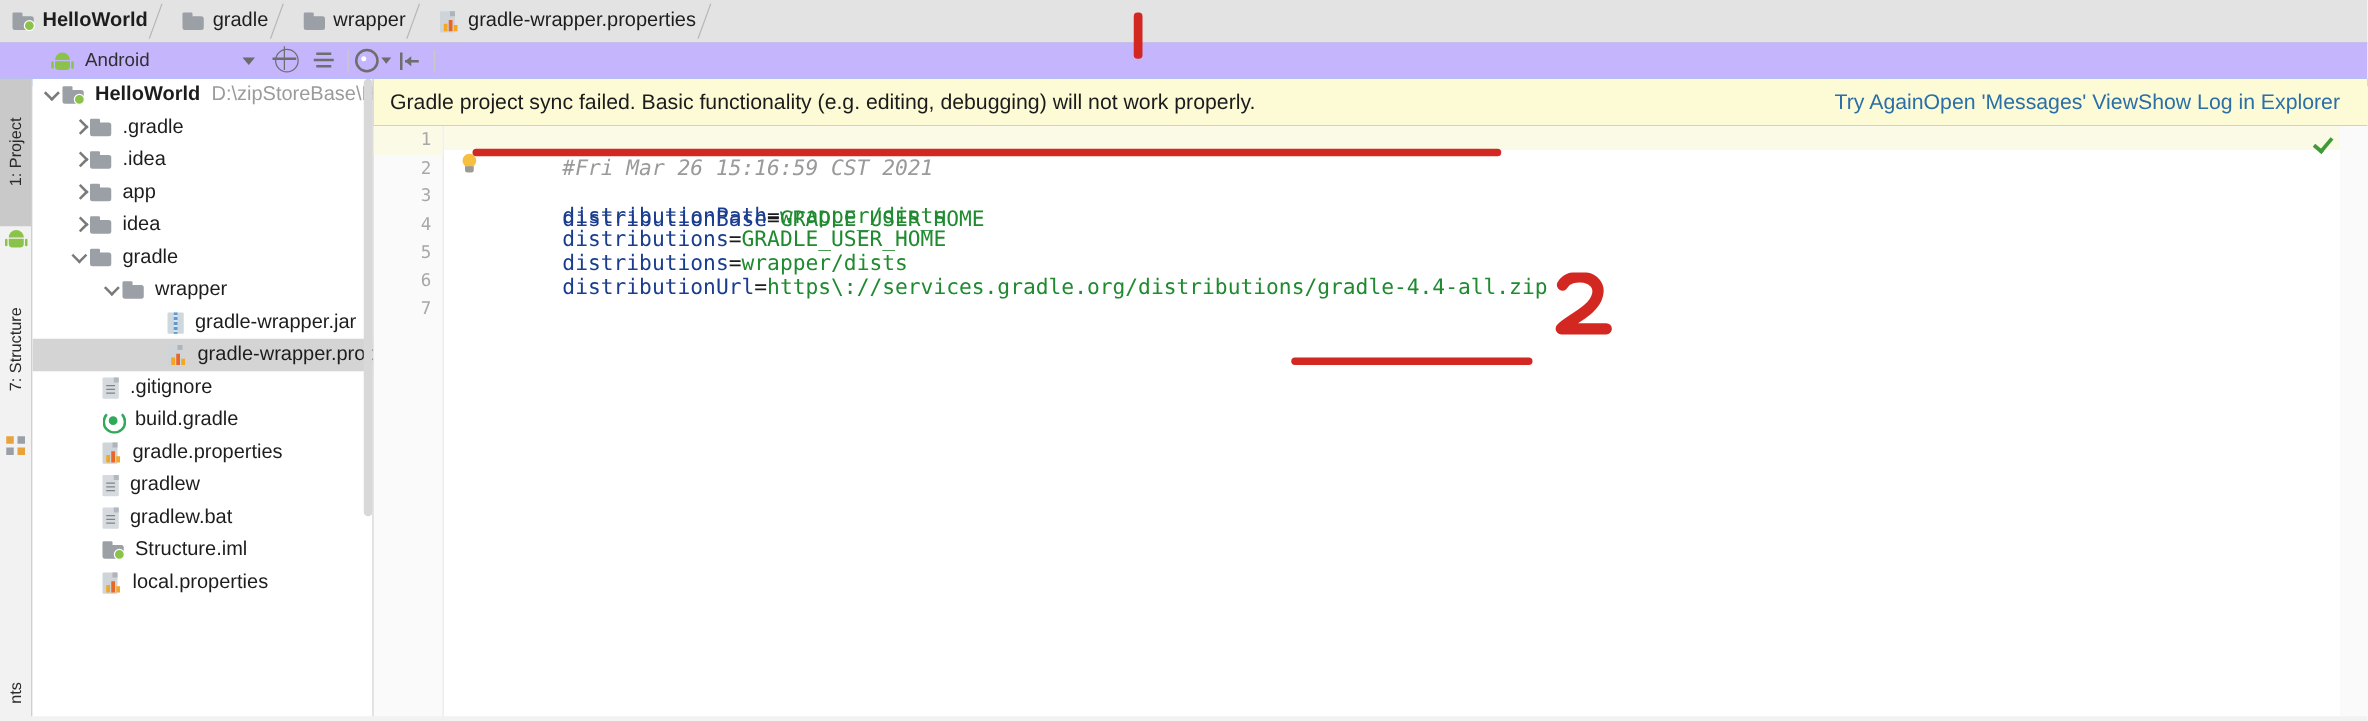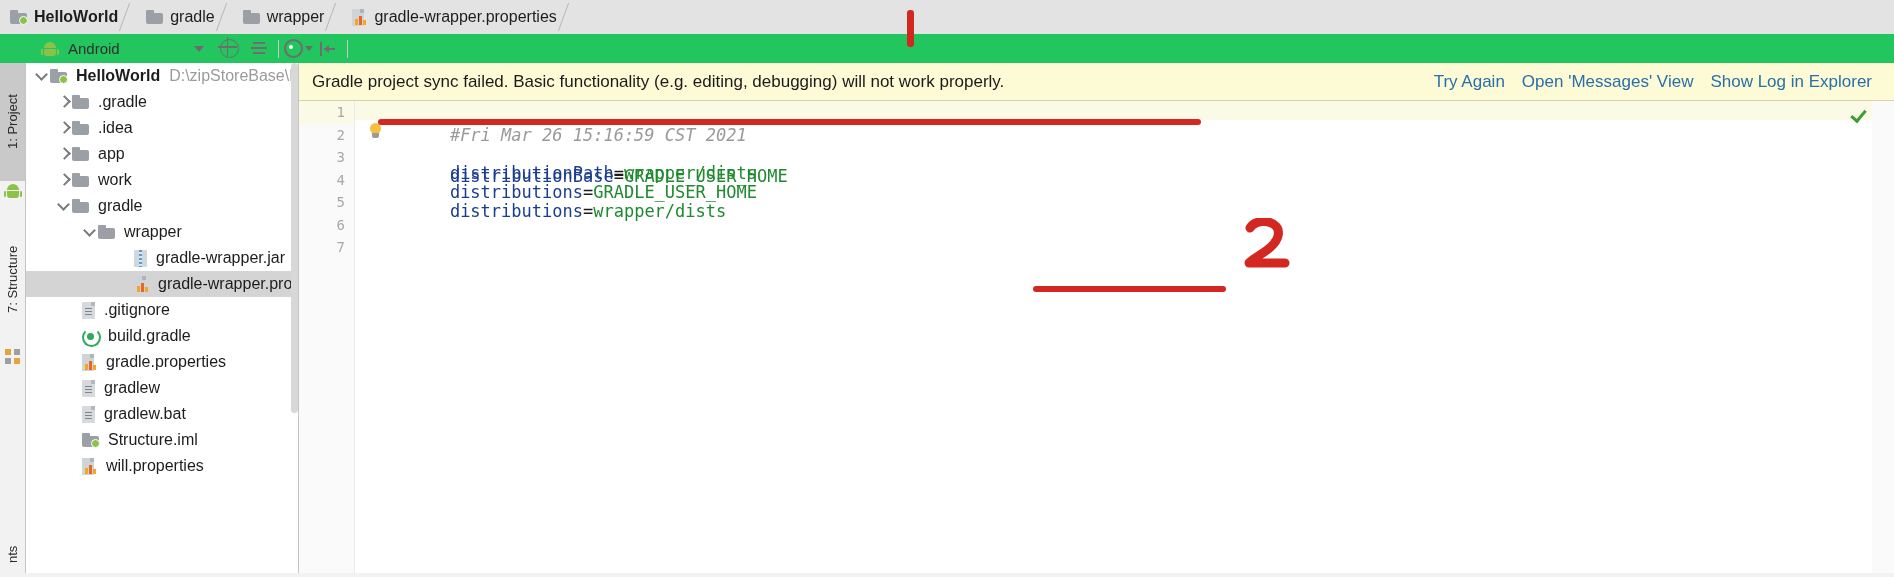--- a/index.html
+++ b/index.html
@@ -64,21 +64,21 @@
   
   .ic-droid{width:16px;height:15px;}
   .ic-droid .head{position:absolute;left:2px;top:1px;width:12px;height:6px;background:#8bc34a;border-radius:6px 6px 0 0;}
   .ic-droid .bod{position:absolute;left:2px;top:8px;width:12px;height:7px;background:#8bc34a;border-radius:0 0 3px 3px;}
   .ic-droid .la{position:absolute;left:-1px;top:8px;width:2px;height:6px;background:#8bc34a;border-radius:1px;}
   .ic-droid .ra{position:absolute;right:-1px;top:8px;width:2px;height:6px;background:#8bc34a;border-radius:1px;}
 
   
   .toolbar{
     position:absolute;left:0;top:34px;width:1894px;height:29px;
-    background:#22c55e;border-bottom:6px solid #3b82f6;
+    background:#c4b5fd;border-bottom:6px solid #3b82f6;
   }
   .tb-inner{position:absolute;left:34px;top:0;display:flex;align-items:center;height:29px;}
   .module-sel{display:flex;align-items:center;width:180px;height:29px;padding-left:8px;box-sizing:border-box;}
   .module-sel .mtext{font-size:15px;color:#303030;margin-left:3px;}
   .caret{width:0;height:0;border-left:5px solid transparent;border-right:5px solid transparent;border-top:6px solid #6b6b6b;margin-left:auto;margin-right:10px;}
   .tb-btn{width:30px;height:29px;display:flex;align-items:center;justify-content:center;position:relative;}
   .tb-div{width:1px;height:18px;background:#c9c9c9;margin:0 4px;}
   .sync-ico{width:17px;height:17px;border:1.6px solid #6e6e6e;border-radius:50%;position:relative;}
   .sync-ico::before{content:"";position:absolute;left:-3px;top:6px;width:19px;height:1.6px;background:#6e6e6e;}
   .sync-ico::after{content:"";position:absolute;left:6px;top:-3px;width:1.6px;height:19px;background:#6e6e6e;}
@@ -142,21 +142,21 @@
   .tpath{color:#9b9b9b;margin-left:9px;}
   .proj-scroll{position:absolute;right:0;top:0;width:7px;height:350px;background:#d8d8d8;border-radius:4px;}
 
   
   .notif{
     position:absolute;left:299px;top:63px;width:1595px;height:38px;
     background:#fdfbd6;border-bottom:1px solid #d6d3a8;
     display:flex;align-items:center;box-sizing:border-box;
   }
   .notif .msg{margin-left:13px;font-size:17px;color:#1b1b1b;white-space:nowrap;}
-  .notif .links{margin-left:auto;margin-right:22px;display:flex;gap:17px;}
+  .notif .links{margin-left:auto;margin-right:22px;display:flex;}
   .notif .links a{color:#2a6fa8;font-size:17px;text-decoration:none;white-space:nowrap;}
 
   
   .editor{
     position:absolute;left:299px;top:101px;width:1595px;height:476px;
     background:#ffffff;box-sizing:border-box;
   }
   .gutter{
     position:absolute;left:0;top:0;width:55px;height:476px;
     background:#fafafa;border-right:1px solid #eaeaea;
@@ -372,21 +372,21 @@
         </span>
       <span class="tlabel">app</span>
     </div>
 
     <div class="trow" style="padding-left:30px;">
       <span class="arrow"></span>
       <span class="ico ic-folder">
           <span class="body"></span>
           <span class="tab"></span>
         </span>
-      <span class="tlabel">work</span>
+      <span class="tlabel">idea</span>
     </div>
 
     <div class="trow" style="padding-left:30px;">
       <span class="arrow open"></span>
       <span class="ico ic-folder">
           <span class="body"></span>
           <span class="tab"></span>
         </span>
       <span class="tlabel">gradle</span>
     </div>
@@ -481,21 +481,21 @@
     </div>
 
     <div class="trow" style="padding-left:56px;">
       <span class="ico ic-props">
         <span class="pg"></span>
           <span class="fold"></span>
           <span class="b1"></span>
           <span class="b2"></span>
           <span class="b3"></span>
       </span>
-      <span class="tlabel">will.properties</span>
+      <span class="tlabel">local.properties</span>
     </div>
 
     <div class="proj-scroll"></div>
   </div>
 
   <div class="notif">
     <span class="msg">Gradle project sync failed. Basic functionality (e.g. editing, debugging) will not work properly.</span>
     <span class="links">
       <a href="#">Try Again</a>
       <a href="#">Open 'Messages' View</a>
@@ -525,20 +525,23 @@
       </div>
       <div class="cline">
         <span class="k-key">distributionPath</span><span class="k-eq">=</span><span class="k-val">wrapper/dists</span>
       </div>
       <div class="cline">
         <span class="k-key">distributions</span><span class="k-eq">=</span><span class="k-val">GRADLE_USER_HOME</span>
       </div>
       <div class="cline">
         <span class="k-key">distributions</span><span class="k-eq">=</span><span class="k-val">wrapper/dists</span>
       </div>
+      <div class="cline">
+        <span class="k-key">distributionUrl</span><span class="k-eq">=</span><span class="k-val">https\://services.gradle.org/distributions/gradle-4.4-all.zip</span>
+      </div>
       <div class="cline"></div>
     </div>
 
     <div class="check"></div>
     <div class="ed-right"></div>
   </div>
 
   <div class="ann ann-line" style="left:907px;top:10px;width:7px;height:37px;"></div>
 
   <div class="ann ann-line" style="left:378px;top:119px;width:823px;height:6px;"></div>

